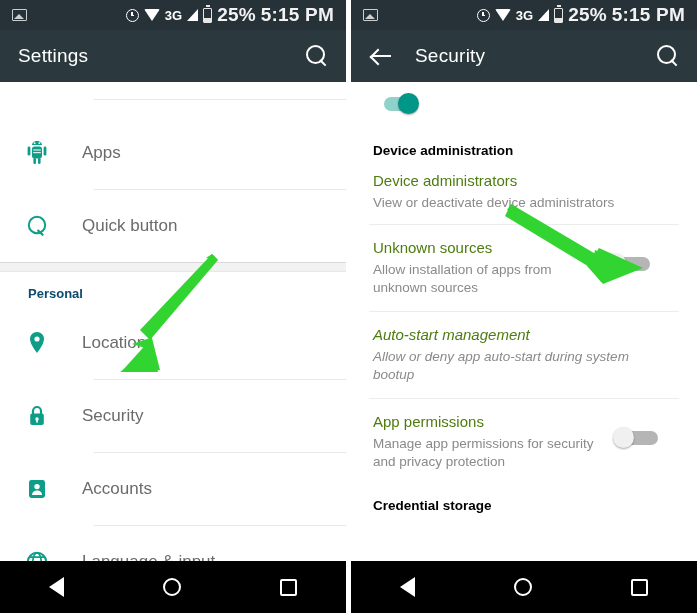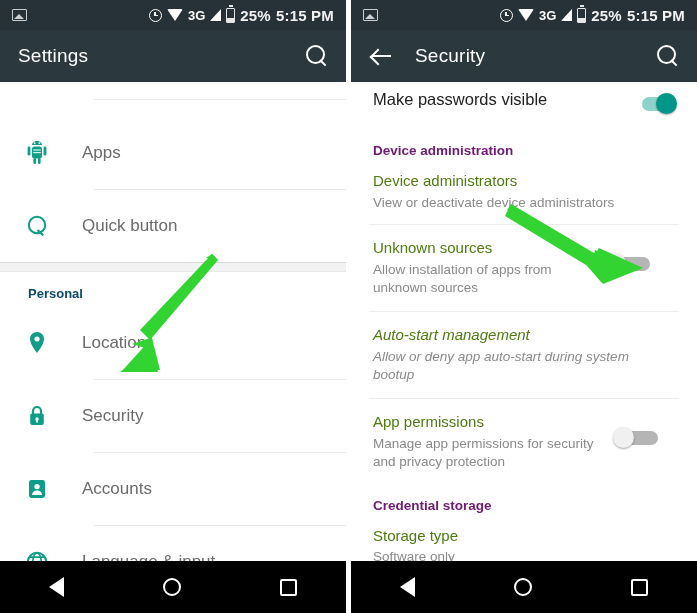--- a/index.html
+++ b/index.html
@@ -31,21 +31,21 @@
     height: 30px;
     background: #273238;
     display: flex;
     align-items: center;
     padding: 0 12px;
     color: #ffffff;
     flex: 0 0 auto;
   }
   .sb-left { display: flex; align-items: center; gap: 6px; }
   .sb-right { margin-left: auto; display: flex; align-items: center; gap: 5px; }
-  .sb-text { font-size: 15px; font-weight: bold; letter-spacing: .2px; color:#f2f2f2; }
+  .sb-text { font-size: 19px; font-weight: bold; letter-spacing: .2px; color:#f2f2f2; }
   .sb-3g { font-size: 13px; font-weight: bold; color:#ffffff; }
   .icon-photo {
     width: 15px; height: 12px; border: 1.6px solid #c9ced1; border-radius: 1px;
     position: relative; background: #273238;
   }
   .icon-photo:after {
     content:""; position:absolute; left:1px; bottom:1px; width:0; height:0;
     border-left:5px solid transparent; border-right:5px solid transparent;
     border-bottom:5px solid #c9ced1;
   }
@@ -174,21 +174,21 @@
   .r-texts { flex: 1 1 auto; padding-right: 10px; }
   .r-title {
     font-size: 15px; color: #4d7c0f; line-height: 1.25;
   }
   .r-sub {
     font-size: 13.5px; color: #8a8a8a; line-height: 1.35; margin-top: 3px;
   }
   .r-title-only { font-size: 16.5px; color:#212121; }
   .r-section {
     padding: 18px 0 8px 22px;
-    font-size: 13.5px; font-weight: bold; color: #701a75;
+    font-size: 13.5px; font-weight: bold; color: #000000;
   }
   .r-divider { height:1px; background:#ececec; margin: 0 18px; }
 
   
   .toggle { width: 46px; height: 22px; position: relative; flex: 0 0 46px; margin-top: 3px; }
   .toggle .track {
     position: absolute; right: 1px; top: 4px;
     width: 34px; height: 14px; border-radius: 8px;
   }
   .toggle .thumb {
@@ -375,23 +375,20 @@
 
     <div class="toolbar">
       <div class="back-arrow"></div>
       <div class="toolbar-title">Security</div>
       <div class="search-icon"></div>
     </div>
 
     <div class="body r-body">
 
       <div class="r-row" style="padding-top:8px;padding-bottom:10px;">
-        <div class="r-texts">
-          <div class="r-title-only">Make passwords visible</div>
-        </div>
         <div class="toggle on">
           <span class="track"></span>
           <span class="thumb"></span>
         </div>
       </div>
 
       <div class="r-section">Device administration</div>
 
       <div class="r-row" style="padding-top:6px;padding-bottom:12px;">
         <div class="r-texts">
@@ -427,26 +424,20 @@
           <div class="r-sub">Manage app permissions for security and privacy protection</div>
         </div>
         <div class="toggle off" style="margin-top:14px;">
           <span class="track"></span>
           <span class="thumb"></span>
         </div>
       </div>
 
       <div class="r-section" style="padding-top:16px;">Credential storage</div>
 
-      <div class="r-row" style="padding-top:6px;">
-        <div class="r-texts">
-          <div class="r-title">Storage type</div>
-          <div class="r-sub">Software only</div>
-        </div>
-      </div>
 
       <div class="arrow-layer">
         <svg width="346" height="480" viewBox="0 0 346 480">
           <g fill="#31d431">
             <path d="M160 122 L248 174 L240 186 L154 134 Z"></path>
             <path d="M160 122 L166 130 L156 128 Z"></path>
             <path d="M244 168 L288 186 L250 200 L240 186 Z"></path>
             <path d="M248 166 L292 186 L252 202 L236 184 Z"></path>
           </g>
         </svg>

